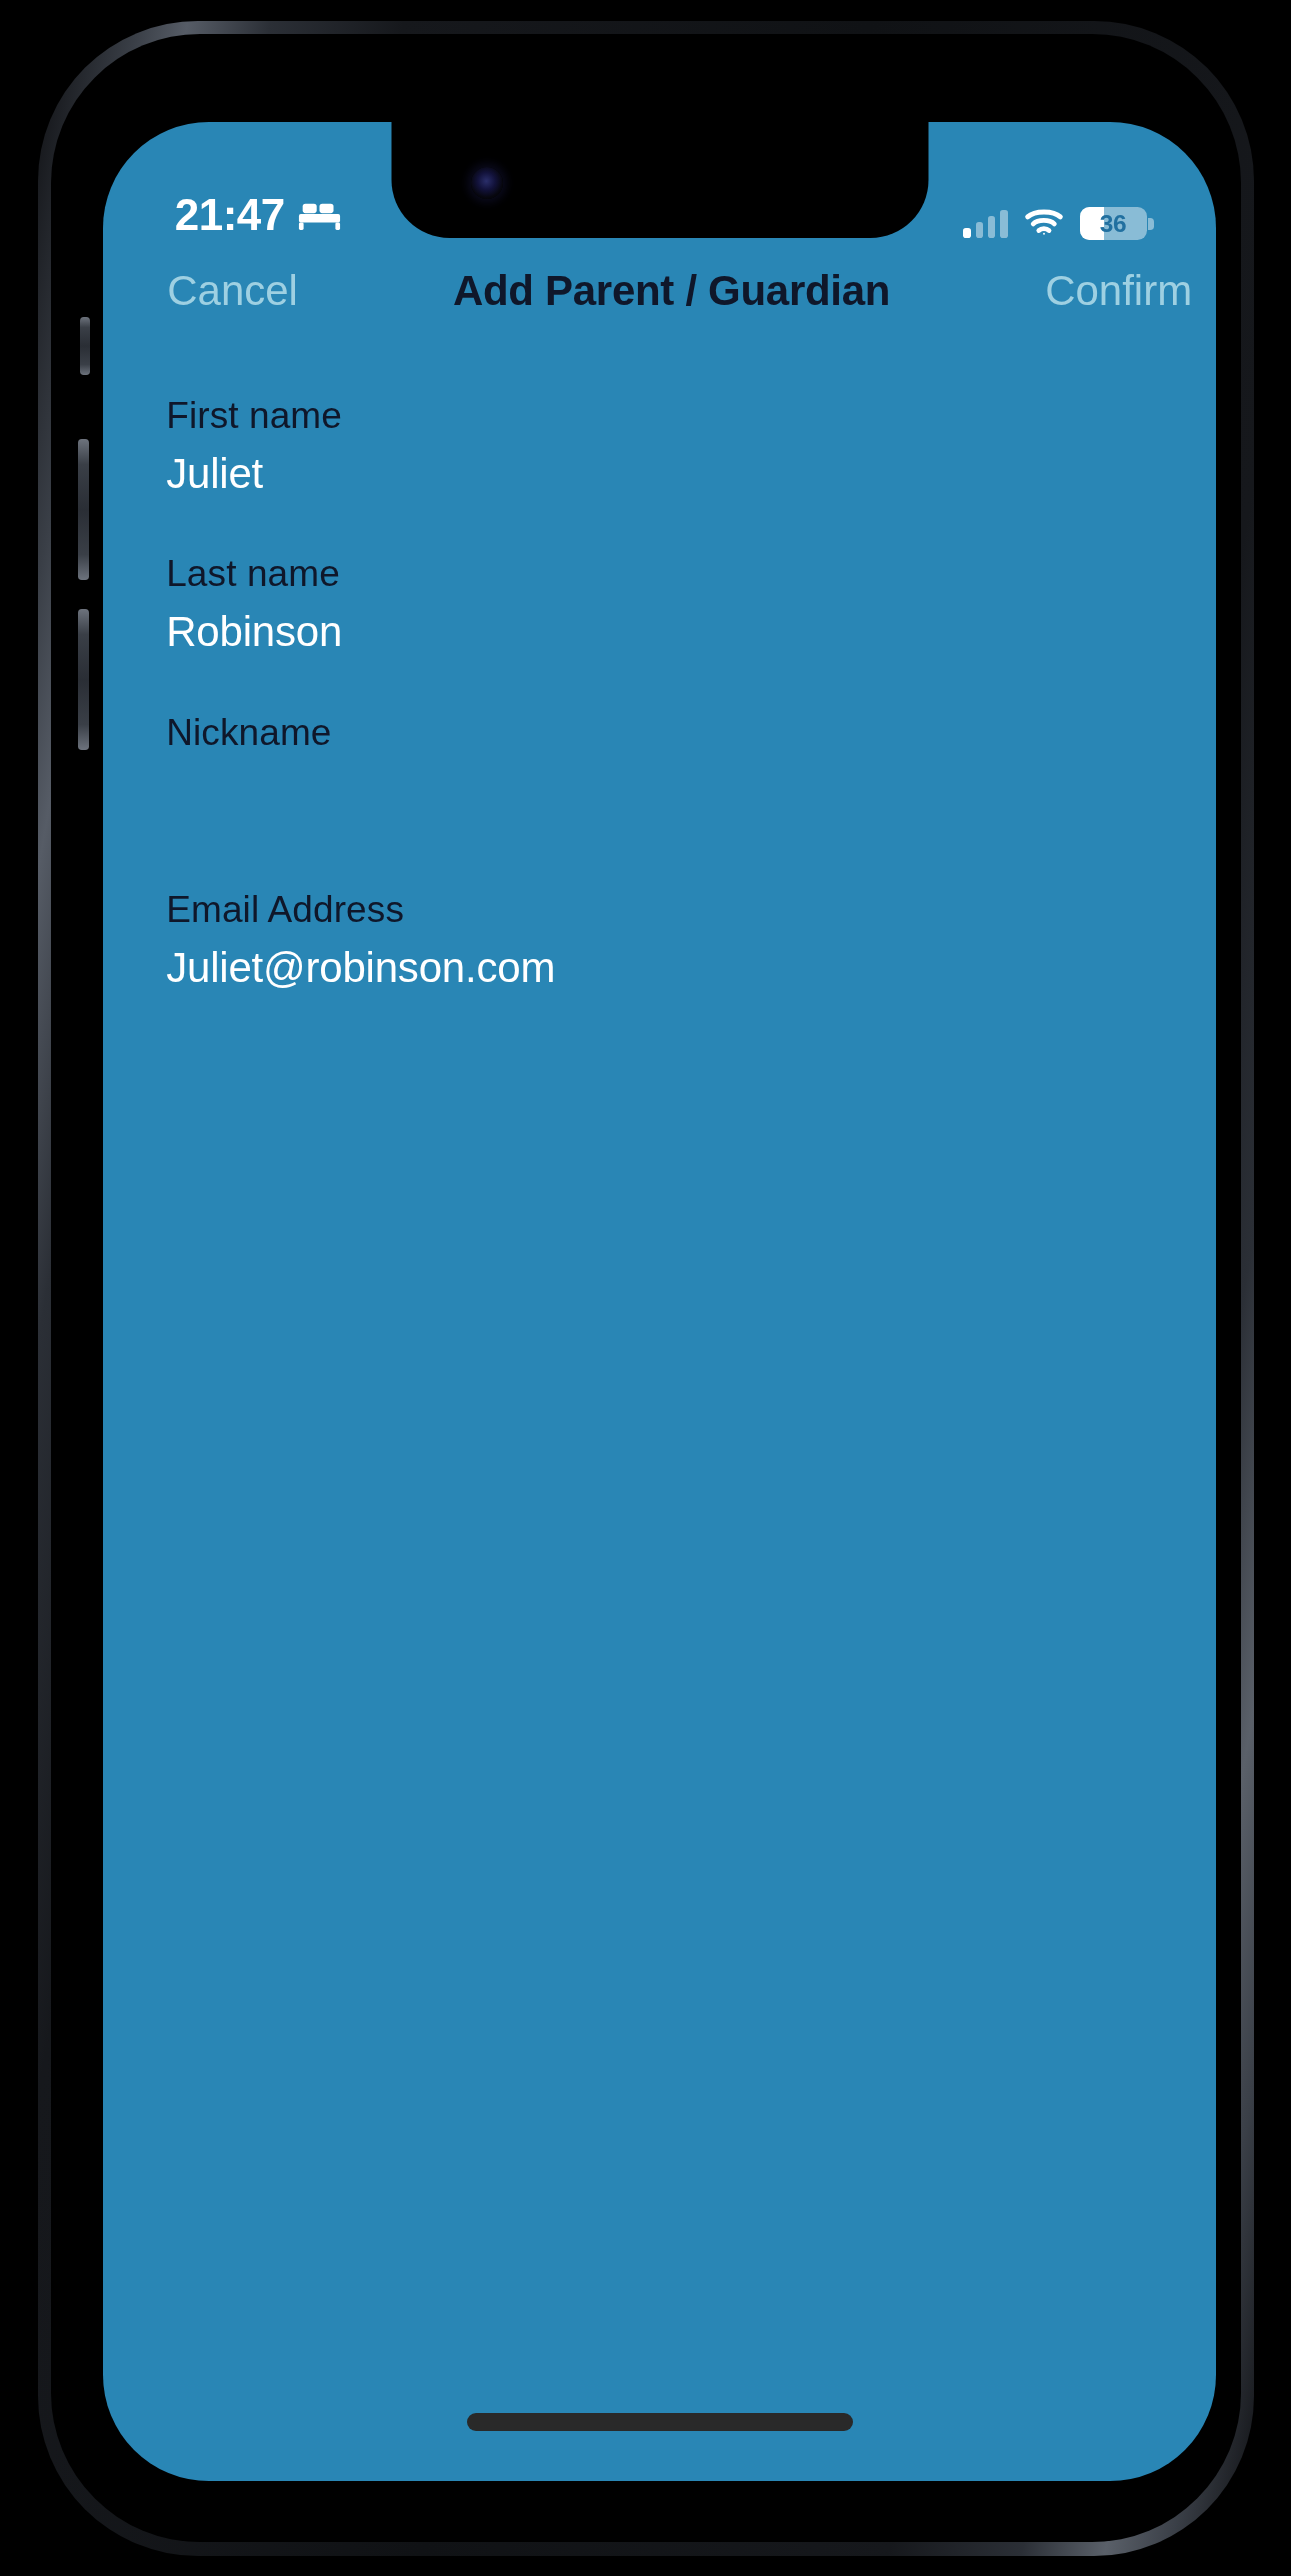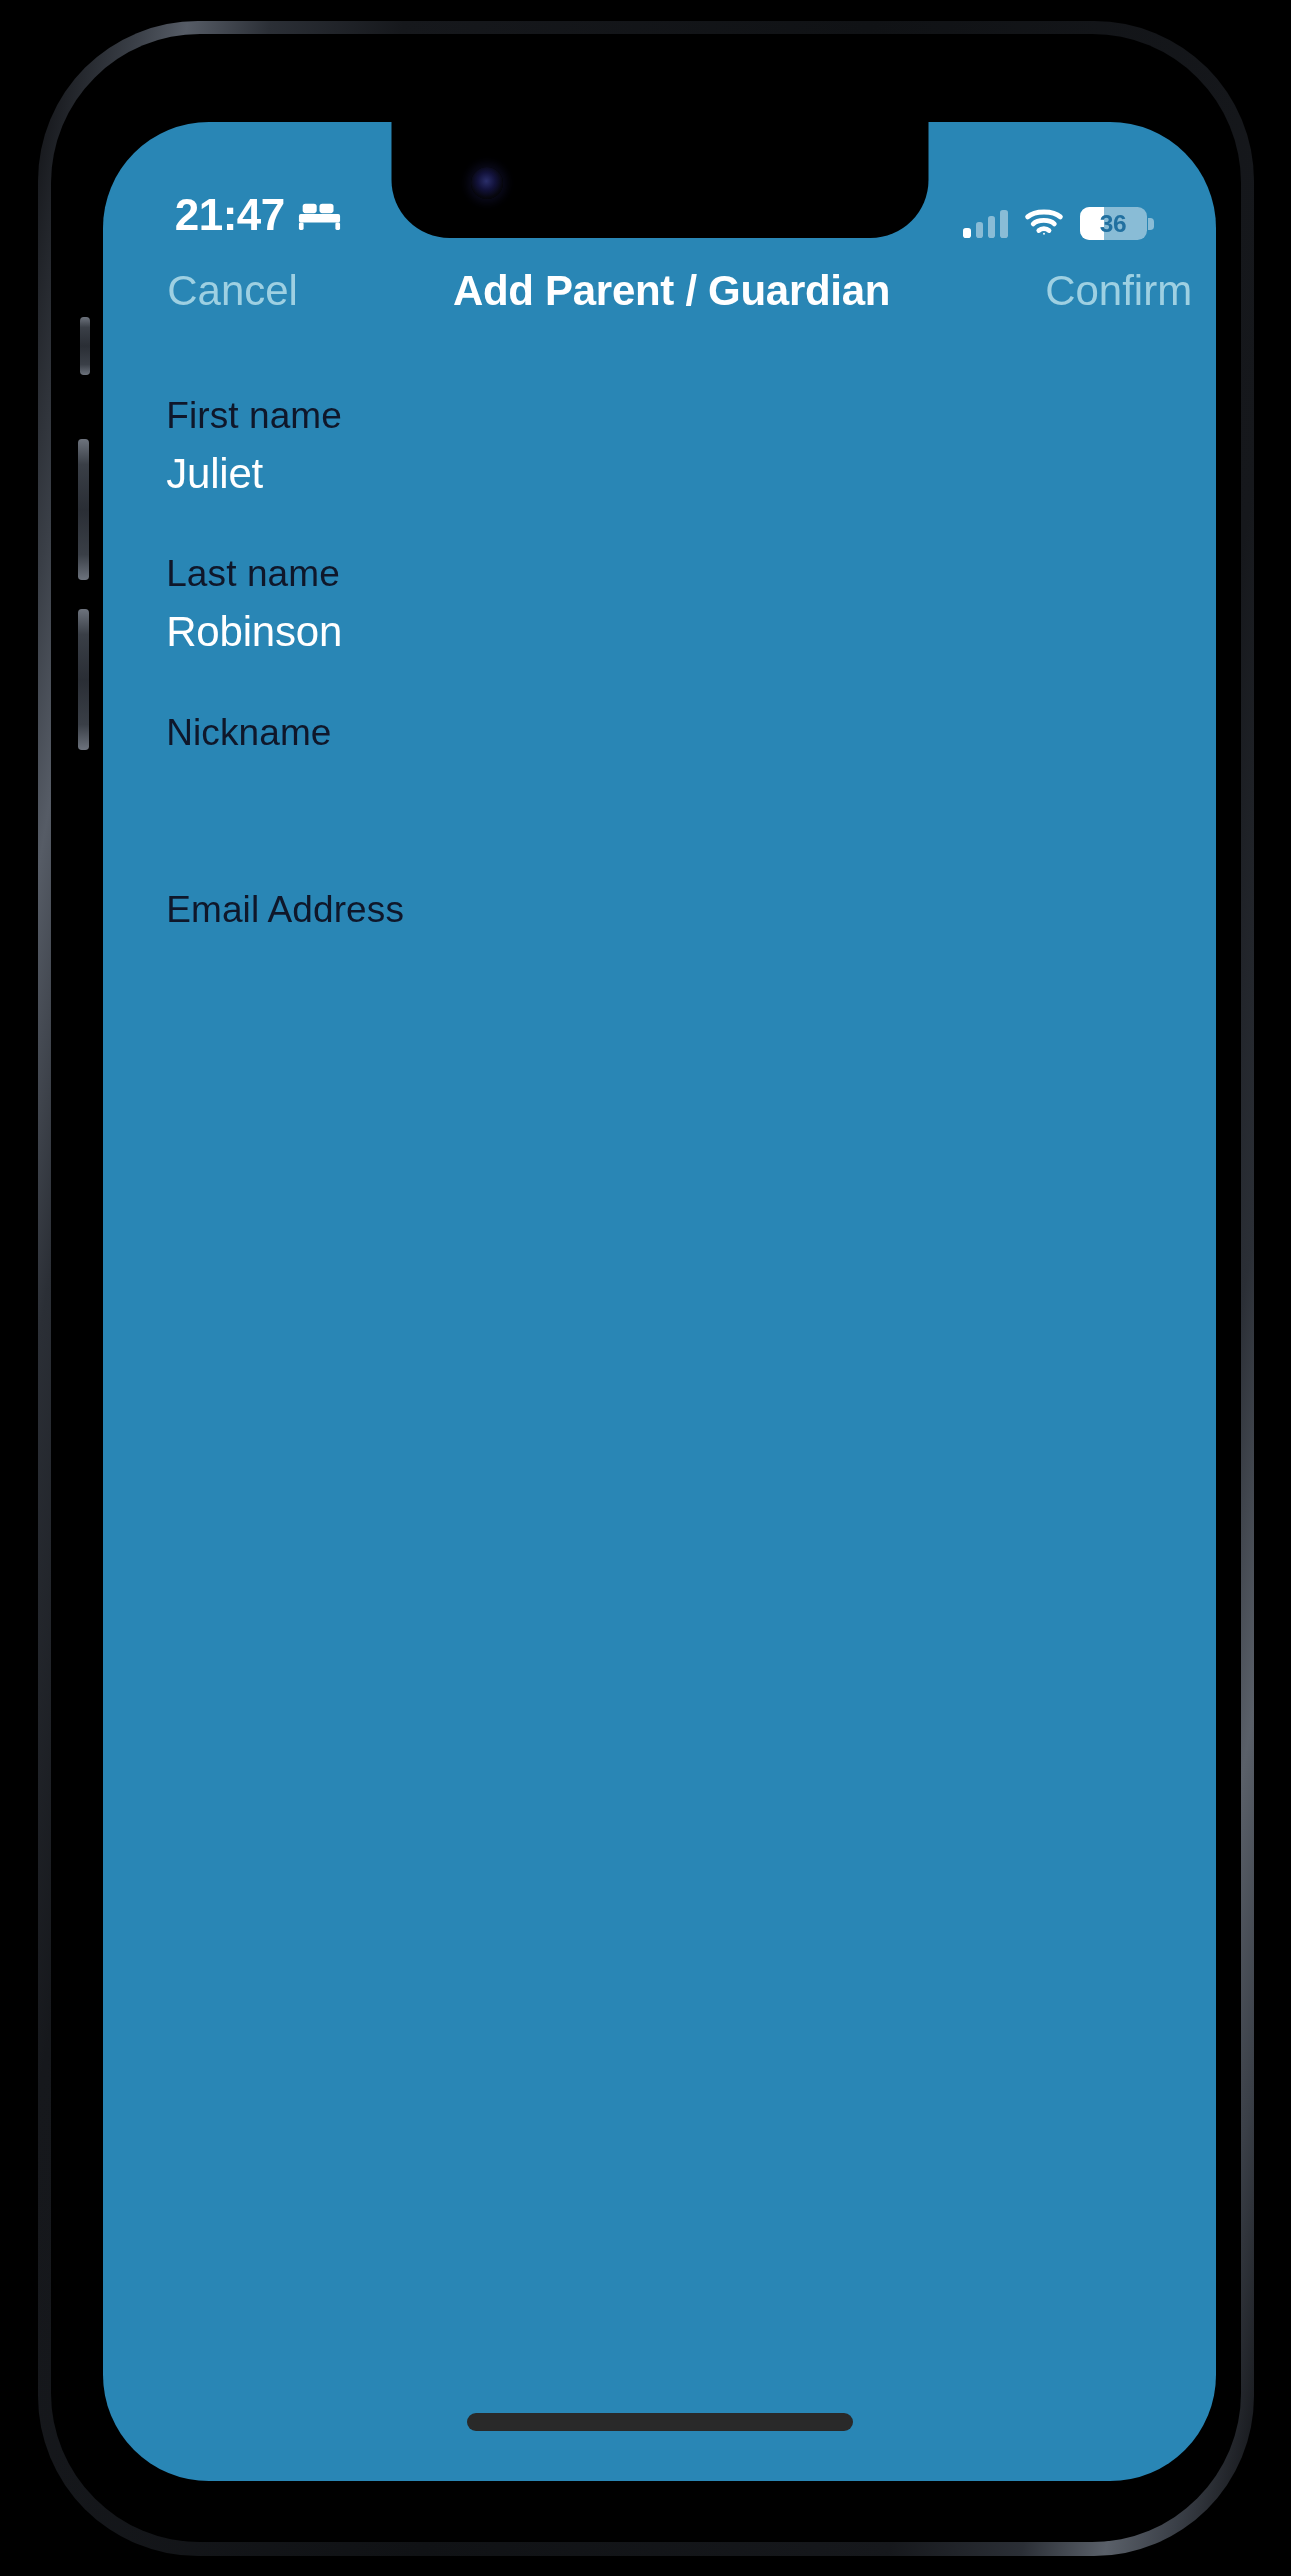--- a/index.html
+++ b/index.html
@@ -97,21 +97,21 @@
     position:absolute; top:118px; left:0; width:100%; height:102px;
     display:flex; align-items:center; justify-content:space-between;
     padding:0 44px;
     margin-left:20px;
   }
   .nav-action{
     font-size:42px; color:#9ED0E2; white-space:nowrap; cursor:pointer;
     background:none; border:none; font-family:inherit;
   }
   #nav-title{
-    font-size:42px; font-weight:700; color:#ffffff; white-space:nowrap;
+    font-size:42px; font-weight:700; color:#0f172a; white-space:nowrap;
     letter-spacing:-0.3px;
   }
 
   
   #form{
     position:absolute; top:220px; left:0; width:100%;
     padding:0 63px;
   }
   .field{ margin-bottom:0; }
   .field-label{
@@ -209,20 +209,21 @@
         <div class="gap-sm"></div>
 
         <div class="field">
           <div class="field-label">Nickname</div>
         </div>
 
         <div class="gap-lg"></div>
 
         <div class="field">
           <div class="field-label">Email Address</div>
+          <div class="field-value">Juliet@robinson.com</div>
         </div>
 
       </div>
 
       <div id="home-indicator" style="background: rgb(41, 41, 41);"></div>
 
     </div>
   </div>
 </div>
 

